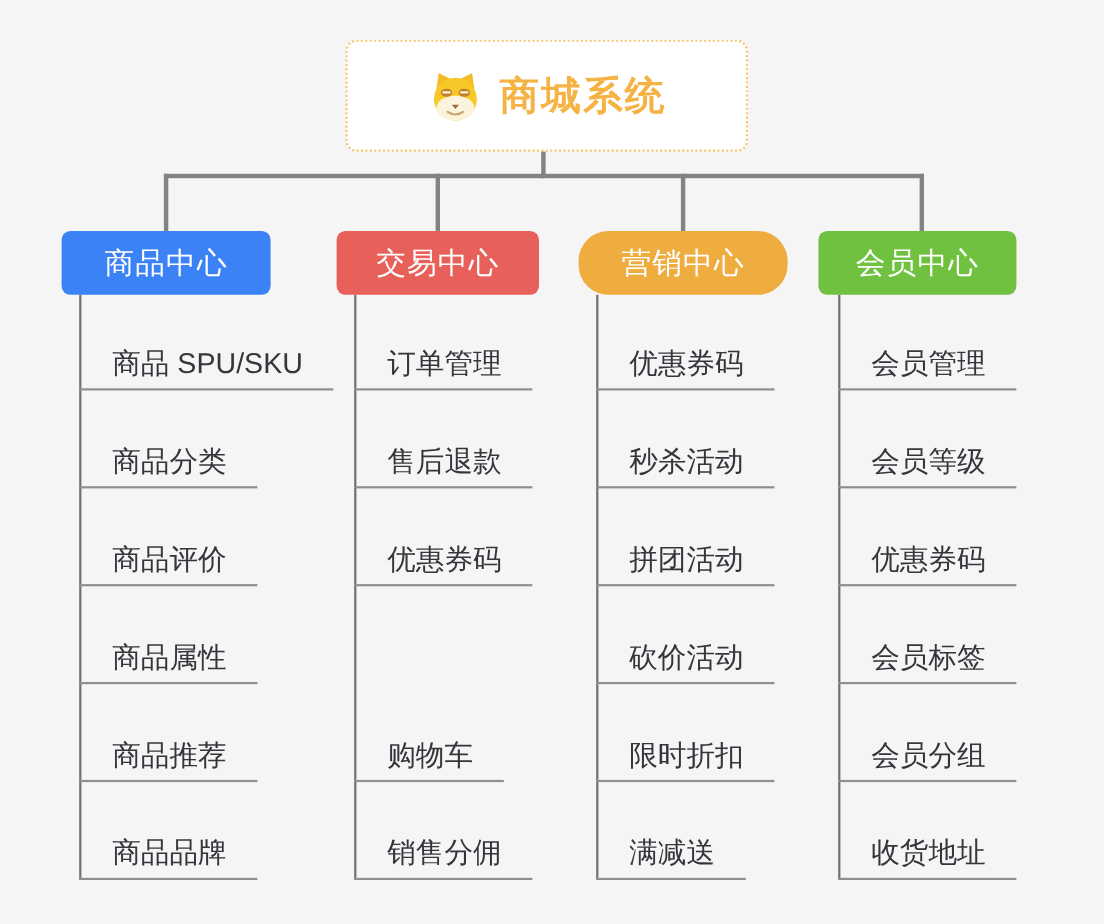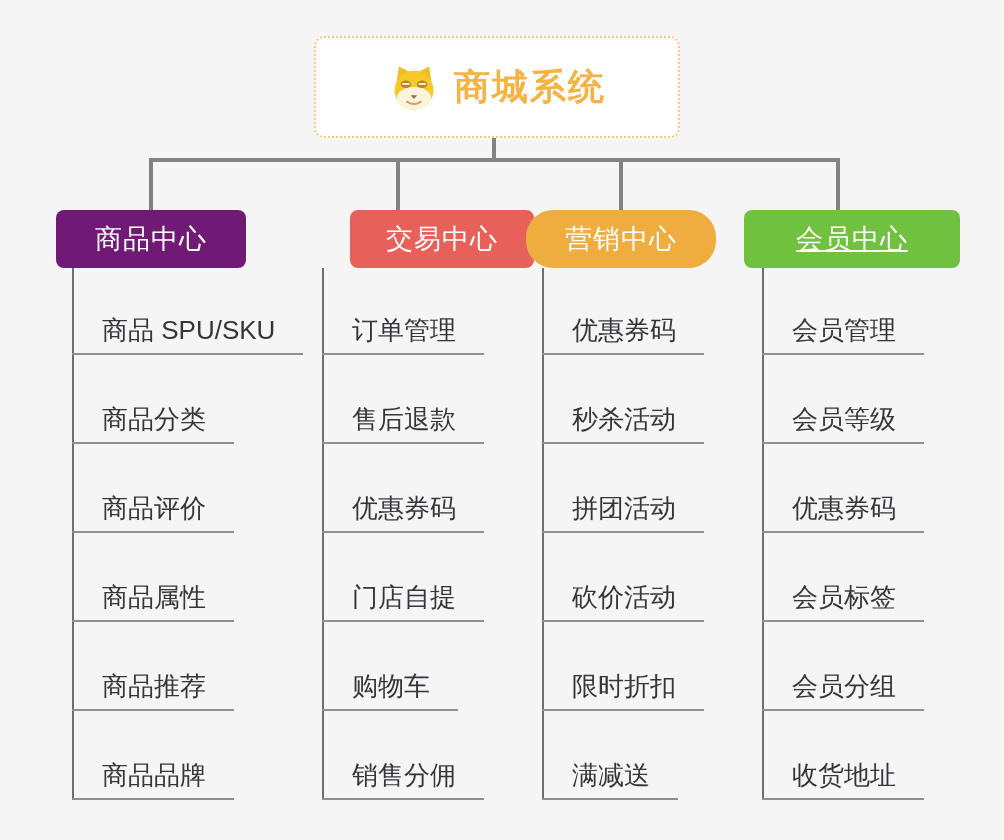--- a/index.html
+++ b/index.html
@@ -50,23 +50,23 @@
     color: #ffffff;
     font-size: 27px;
     display: flex;
     align-items: center;
     justify-content: center;
     letter-spacing: 1px;
     white-space: nowrap;
     cursor: pointer;
   }
   .bb0 { left: 56px;  width: 190px; }
-  .bb1 { left: 306px; width: 184px; margin-left: 44px; }
+  .bb1 { left: 306px; width: 184px; }
   .bb2 { left: 526px; width: 190px; border-radius: 27px; }
-  .bb3 { left: 744px; width: 216px; text-decoration: underline; }
+  .bb3 { left: 744px; width: 180px; }
   
   .vline {
     position: absolute;
     top: 268px; height: 532px;
     width: 2px;
     background: #6f6f6f;
   }
   .vl0 { left: 72px; }
   .vl1 { left: 322px; }
   .vl2 { left: 542px; }
@@ -117,21 +117,21 @@
         <ellipse cx="31.5" cy="19.5" rx="4.8" ry="3.4" fill="#C07F2E"></ellipse>
         <rect x="13" y="18.2" width="7" height="2" rx="1" fill="#FFF4CF"></rect>
         <rect x="28" y="18.2" width="7" height="2" rx="1" fill="#FFF4CF"></rect>
         <path d="M21 29.5 h6 l-3 3.6 Z" fill="#9C6B3F"></path>
         <path d="M17.5 35.5 q6.5 4.5 13 0" stroke="#CBA26D" stroke-width="1.8" fill="none" stroke-linecap="round"></path>
       </svg>
     </span>
     <span class="root-label" style="color: rgb(244, 179, 67);">商城系统</span>
   </div>
 
-  <div class="branch-box bb0" style="background: #701a75;">
+  <div class="branch-box bb0" style="background: #3b82f6;">
     <span>商品中心</span>
   </div>
   <div class="branch-box bb1" style="background: rgb(232, 96, 90);">
     <span>交易中心</span>
   </div>
   <div class="branch-box bb2" style="background: rgb(239, 173, 63);">
     <span>营销中心</span>
   </div>
   <div class="branch-box bb3" style="background: rgb(111, 193, 63);">
     <span>会员中心</span>
@@ -163,23 +163,20 @@
 
   <div class="child cl1 r0">
       <span>订单管理</span>
     </div>
   <div class="child cl1 r1">
       <span>售后退款</span>
     </div>
   <div class="child cl1 r2">
       <span>优惠券码</span>
     </div>
-  <div class="child cl1 r3">
-      <span>门店自提</span>
-    </div>
   <div class="child cl1 r4">
       <span>购物车</span>
     </div>
   <div class="child cl1 r5">
       <span>销售分佣</span>
     </div>
 
   <div class="child cl2 r0">
       <span>优惠券码</span>
     </div>

